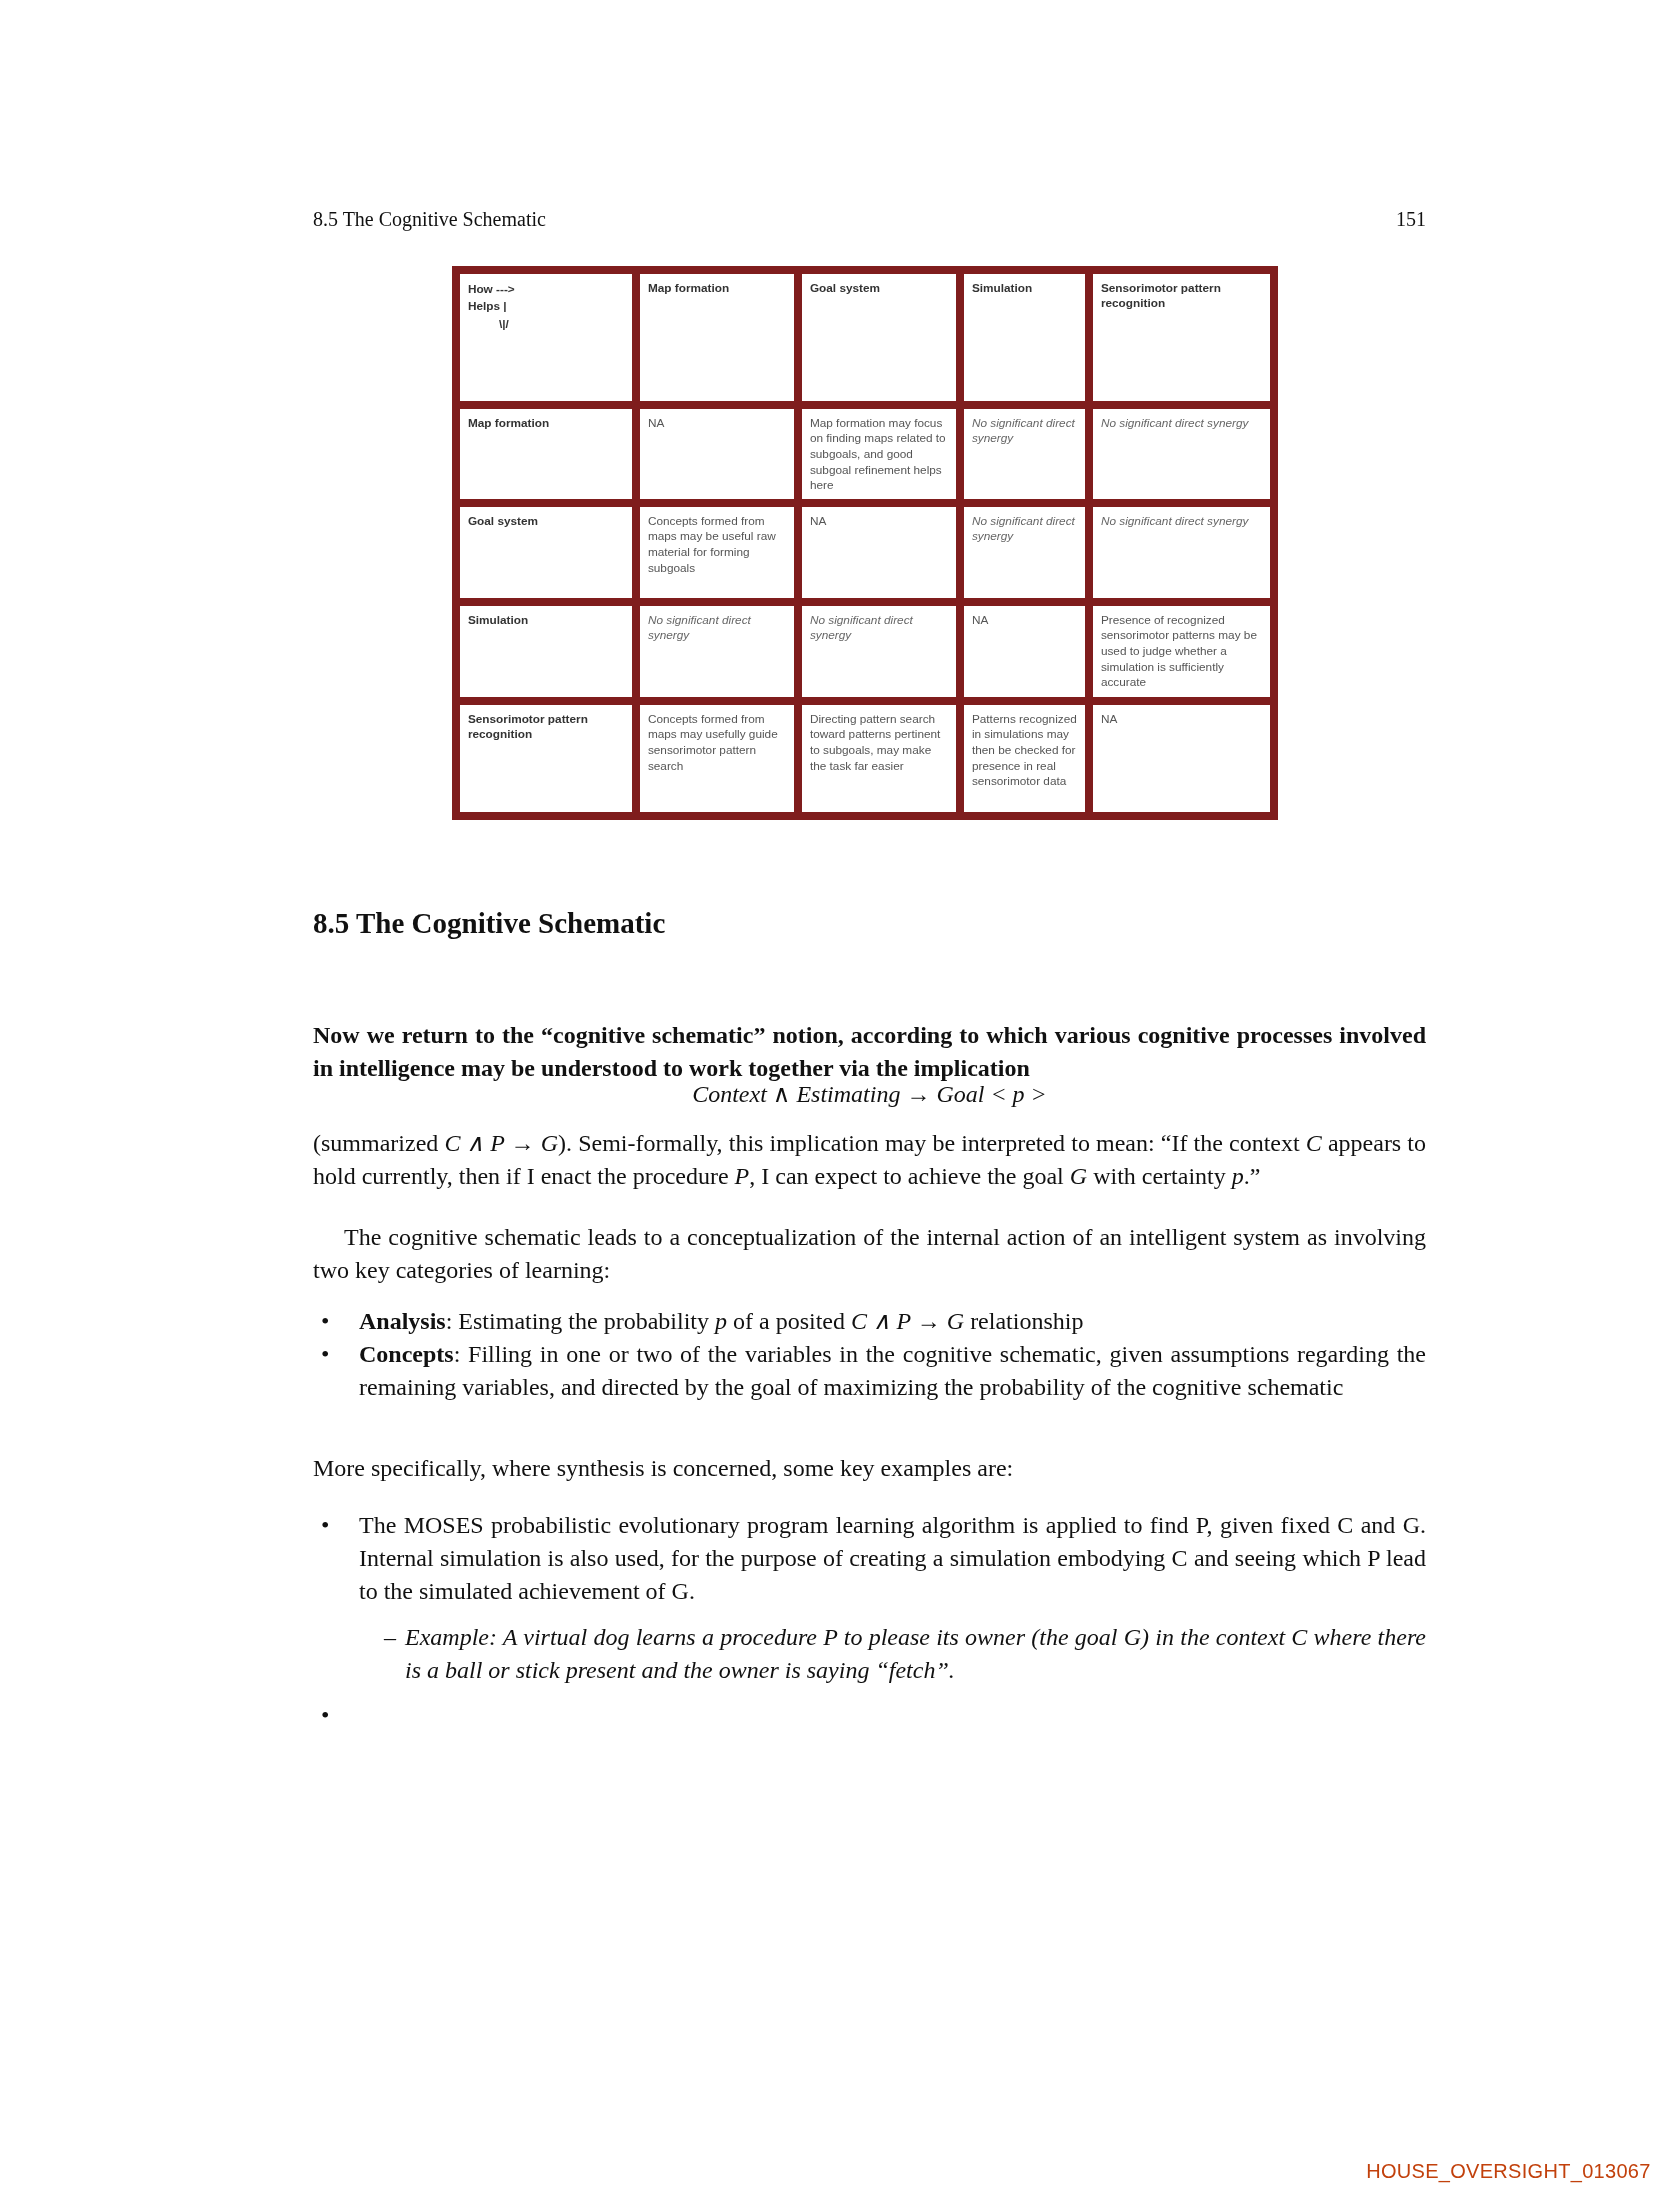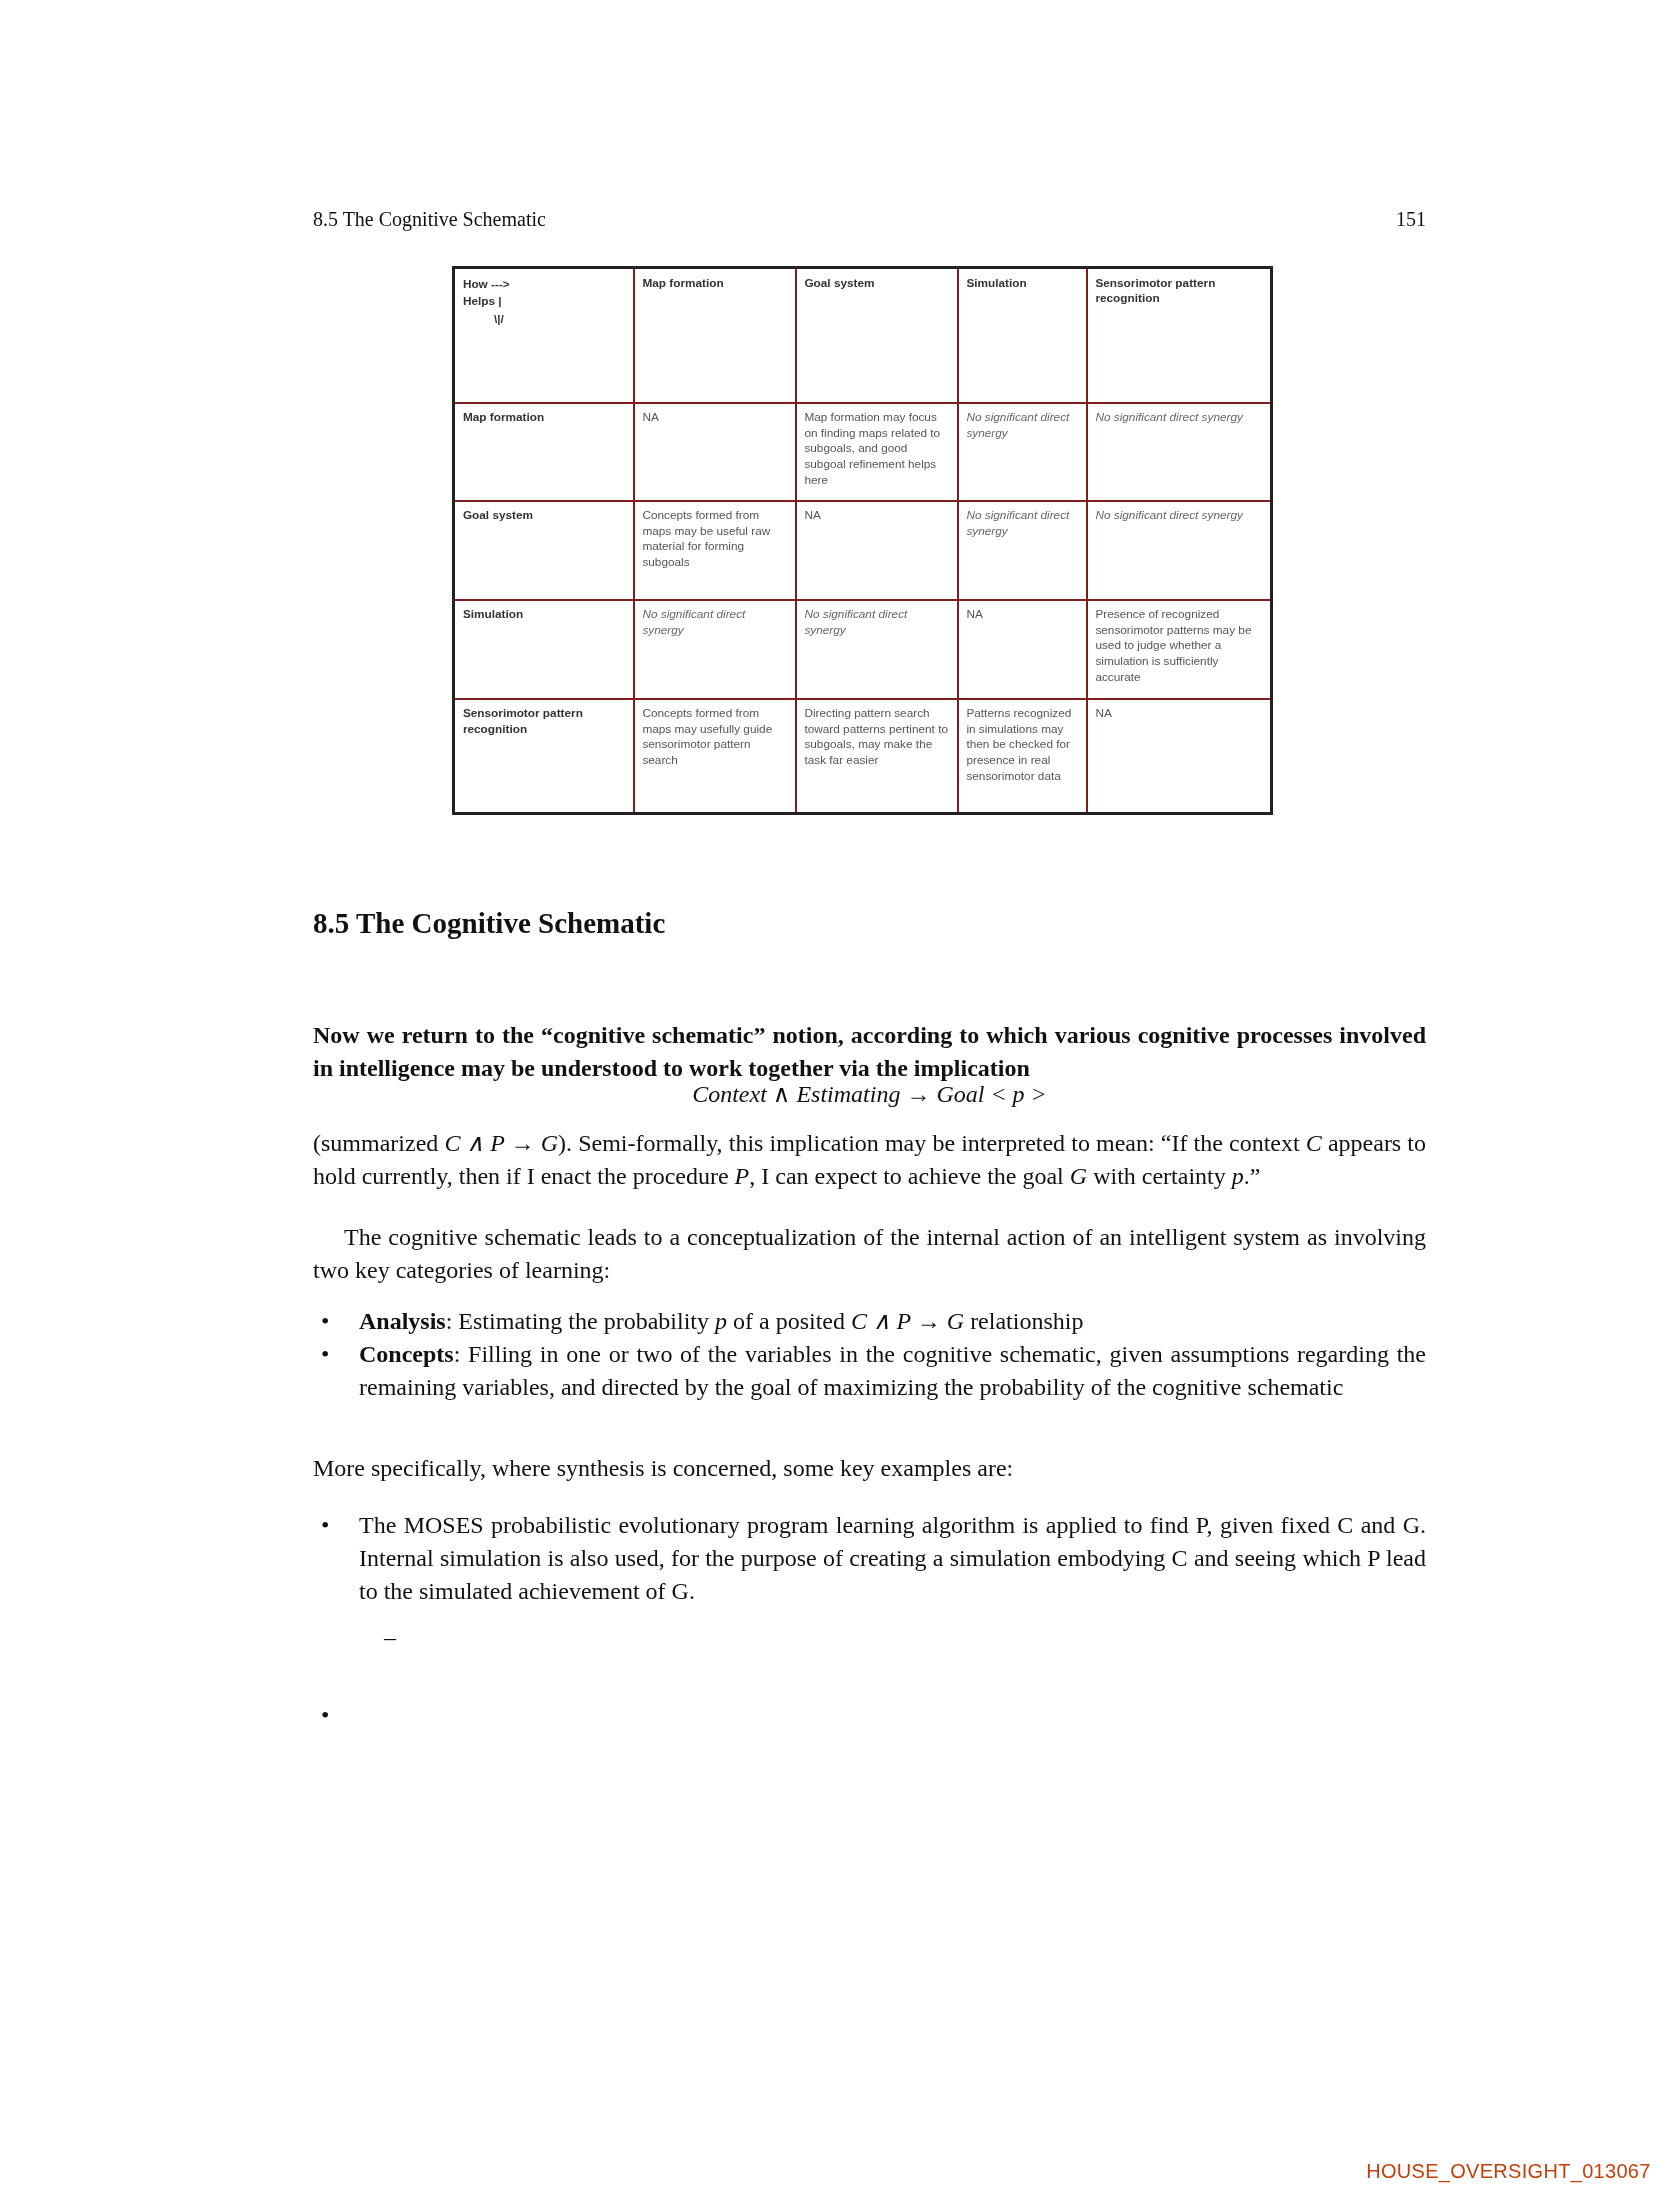--- a/index.html
+++ b/index.html
@@ -6,21 +6,21 @@
   body { width: 1669px; height: 2205px; position: relative; overflow: hidden;
          font-family: "DejaVu Serif", "Liberation Serif", serif; color: #111; }
   .running-head { position: absolute; top: 208px; left: 313px; width: 1113px; height: 26px;
                   font-size: 20px; font-family: "Liberation Serif", serif; }
   .running-head .left { position: absolute; left: 0; top: 0; }
   .running-head .right { position: absolute; right: 0; top: 0; }
 
   .syn-table { position: absolute; left: 452px; top: 266px; border-collapse: collapse;
                table-layout: fixed; border: 3.3px solid #222;
                font-family: "Liberation Sans", sans-serif; font-size: 11.8px; line-height: 15.7px; color: #555; }
-  .syn-table td { border: 2px solid #7f1d1d; vertical-align: top; padding: 6.5px 7.9px 3.9px 7.9px; }
+  .syn-table td { border: 8px solid #7f1d1d; vertical-align: top; padding: 6.5px 7.9px 3.9px 7.9px; }
   .syn-table td.hdr { color: #333; font-weight: bold; }
   .syn-table td.rowhdr { color: #333; font-weight: bold; }
   .syn-table td.nsds { font-style: italic; color: #666; }
   .syn-table .corner div { line-height: 17.7px; }
   .syn-table .corner .arrow-down { padding-left: 31px; }
 
   .section-title { position: absolute; left: 313px; top: 907px; font-size: 29px; font-weight: bold;
                    font-family: "Liberation Serif", serif; }
 
   .body-text { position: absolute; left: 313px; width: 1113px; font-family: "Liberation Serif", serif;
@@ -133,20 +133,21 @@
 
 <div class="body-text p4">More specifically, where synthesis is concerned, some key examples are:</div>
 
 <ul class="bullets b2">
   <li>
     <span class="dot">•</span>
     <span>The MOSES probabilistic evolutionary program learning algorithm is applied to find P, given fixed C and G. Internal simulation is also used, for the purpose of creating a simulation embodying C and seeing which P lead to the simulated achievement of G.</span>
     <ul class="sub">
       <li style="position:relative">
         <span class="dash">–</span>
+        <span>Example: A virtual dog learns a procedure P to please its owner (the goal G) in the context C where there is a ball or stick present and the owner is saying “fetch”.</span>
       </li>
     </ul>
   </li>
 </ul>
 
 <ul class="bullets b3">
   <li>
     <span class="dot">•</span>
   </li>
 </ul>

